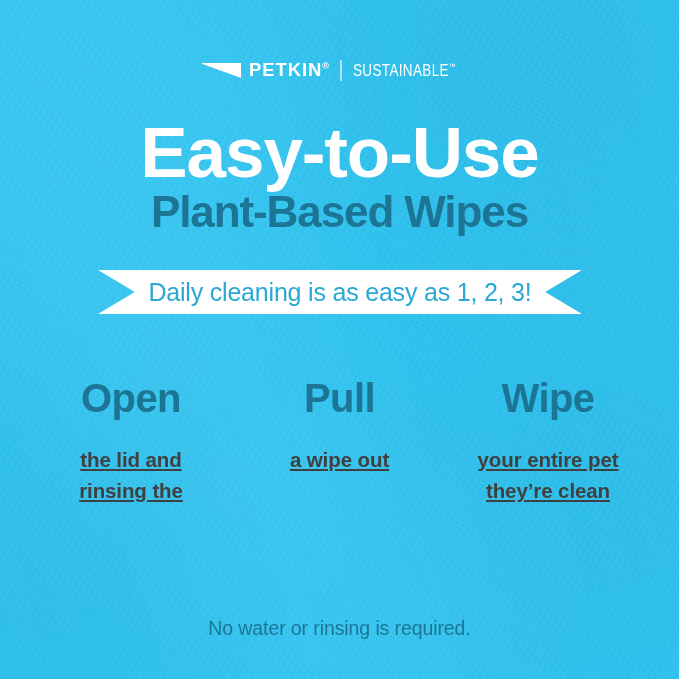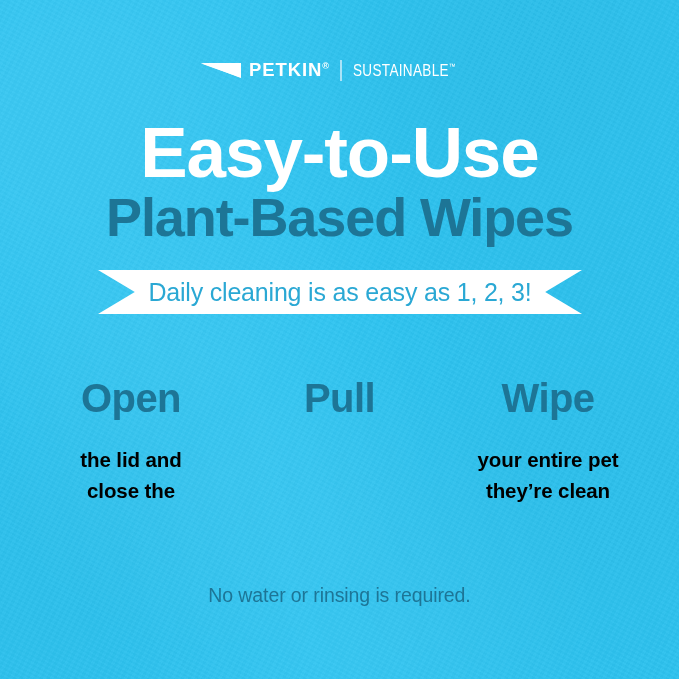--- a/index.html
+++ b/index.html
@@ -113,21 +113,21 @@
   .headline-1 {
     top: 117px;
     color: #ffffff;
     font-size: 71px;
     font-weight: bold;
     letter-spacing: -1.1px;
   }
   .headline-2 {
     top: 190px;
     color: #1d7596;
-    font-size: 54px;
+    font-size: 44px;
     font-weight: bold;
     letter-spacing: -1.1px;
   }
 
   
   .ribbon {
     position: absolute;
     top: 270px;
     left: 98px;
     width: 484px;
@@ -174,35 +174,36 @@
   .step-title {
     color: #1d7596;
     font-size: 40px;
     font-weight: bold;
     line-height: 1;
     letter-spacing: -.6px;
     margin: 0 0 26px 0;
     white-space: nowrap;
   }
   .step-body {
-    color: #000000;
+    color: #404040;
     font-size: 20.5px;
     font-weight: bold;
     line-height: 1.52;
     letter-spacing: -.1px;
+    text-decoration: underline;
   }
   .step-body .line {
     display: block;
     white-space: nowrap;
   }
 
   
   .footnote {
     position: absolute;
-    top: 586px;
+    top: 619px;
     left: 0;
     width: 100%;
     text-align: center;
     color: #1d7596;
     font-size: 19.5px;
     font-weight: normal;
     letter-spacing: -.1px;
     line-height: 1;
     white-space: nowrap;
   }
@@ -229,27 +230,28 @@
     <div class="ribbon">
       <span class="ribbon-text">Daily cleaning is as easy as 1, 2, 3!</span>
     </div>
 
     <div class="steps">
 
       <div class="step">
         <div class="step-title">Open</div>
         <div class="step-body">
           <span class="line">the lid and</span>
-          <span class="line">close the</span>
+          <span class="line">rinsing the</span>
         </div>
       </div>
 
       <div class="step">
         <div class="step-title">Pull</div>
         <div class="step-body">
+          <span class="line">a wipe out</span>
         </div>
       </div>
 
       <div class="step">
         <div class="step-title">Wipe</div>
         <div class="step-body">
           <span class="line">your entire pet</span>
           <span class="line">they’re clean</span>
         </div>
       </div>

